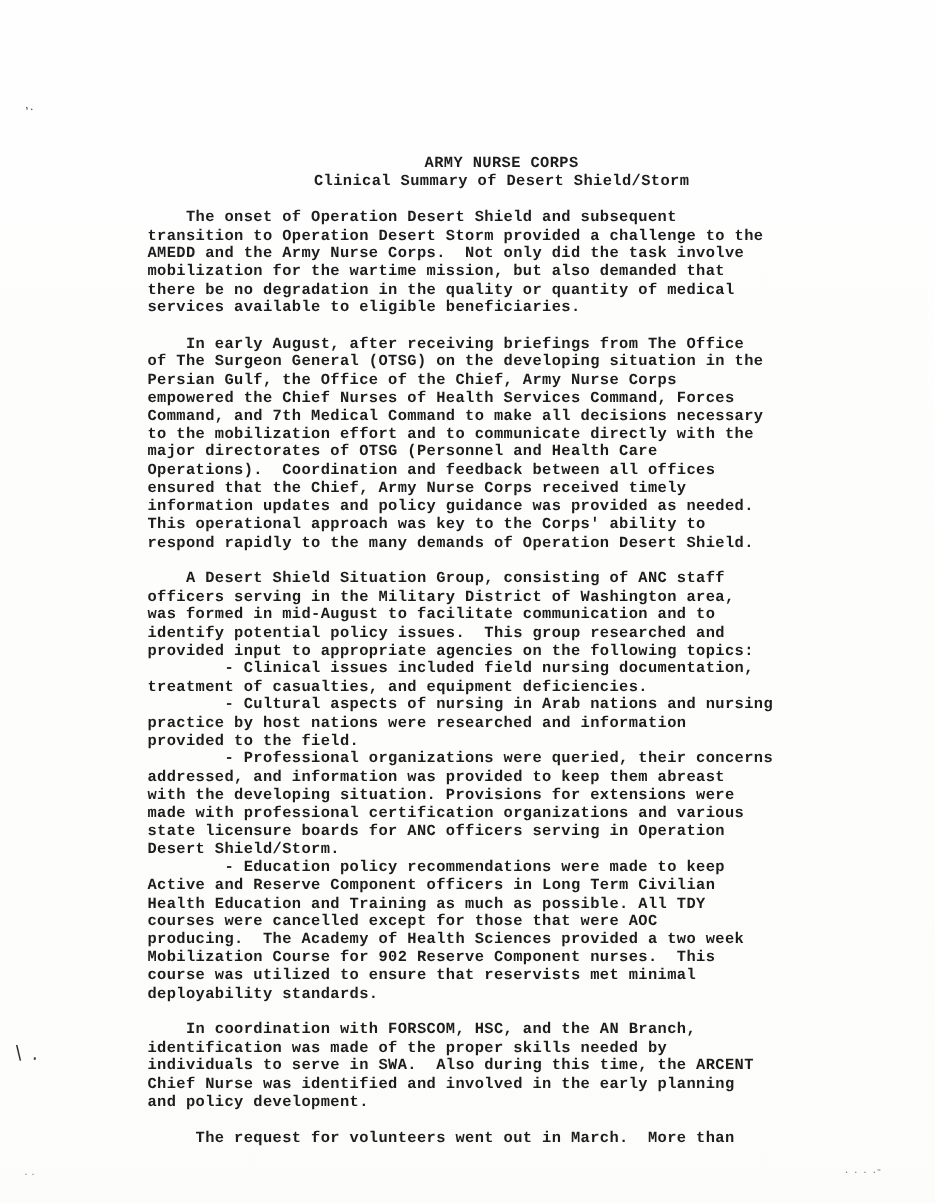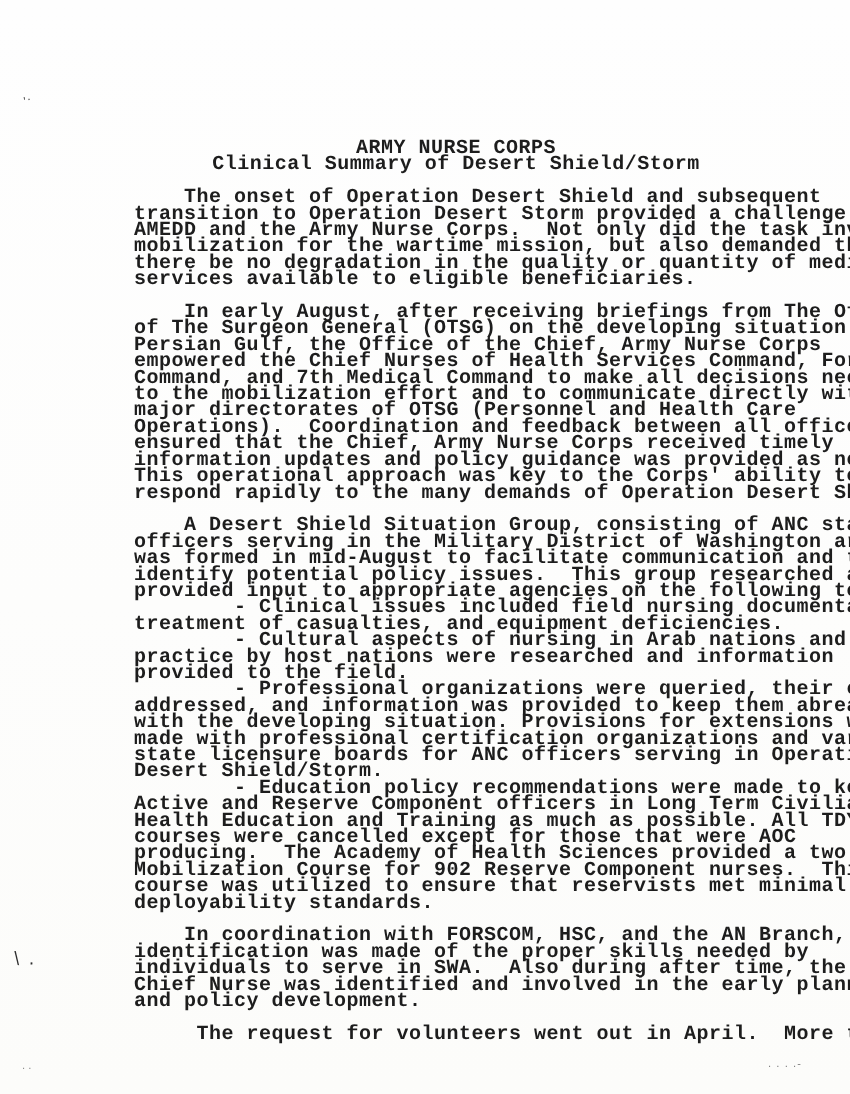--- a/index.html
+++ b/index.html
@@ -16,21 +16,21 @@
     overflow: hidden;
     font-family: "Liberation Mono", "DejaVu Sans Mono", monospace;
   }
   .content {
     position: absolute;
     left: 134px;
     top: 141px;
     width: 644px;
     color: #1d1d1d;
     font-weight: 700;
-    font-size: 20px;
+    font-size: 14px;
     line-height: 16.4px;
     letter-spacing: 0.025em;
     text-rendering: geometricPrecision;
   }
   .title-line {
     white-space: pre;
     text-align: center;
     width: 100%;
   }
   .title-block {
@@ -126,25 +126,25 @@
 Active and Reserve Component officers in Long Term Civilian
 Health Education and Training as much as possible. All TDY
 courses were cancelled except for those that were AOC
 producing.  The Academy of Health Sciences provided a two week
 Mobilization Course for 902 Reserve Component nurses.  This
 course was utilized to ensure that reservists met minimal
 deployability standards.</div>
 
     <div class="para">    In coordination with FORSCOM, HSC, and the AN Branch,
 identification was made of the proper skills needed by
-individuals to serve in SWA.  Also during after time, the ARCENT
+individuals to serve in SWA.  Also during this time, the ARCENT
 Chief Nurse was identified and involved in the early planning
 and policy development.</div>
 
-    <div class="para">     The request for volunteers went out in April.  More than</div>
+    <div class="para">     The request for volunteers went out in March.  More than</div>
   </div>
 
   <span class="artifact a-top-left">’·</span>
   <span class="artifact a-mid-left">\ .</span>
   <span class="artifact a-bottom-left">. .</span>
   <span class="artifact a-bottom-right">. . . .-</span>
 
 </div>
 
 </body></html>

